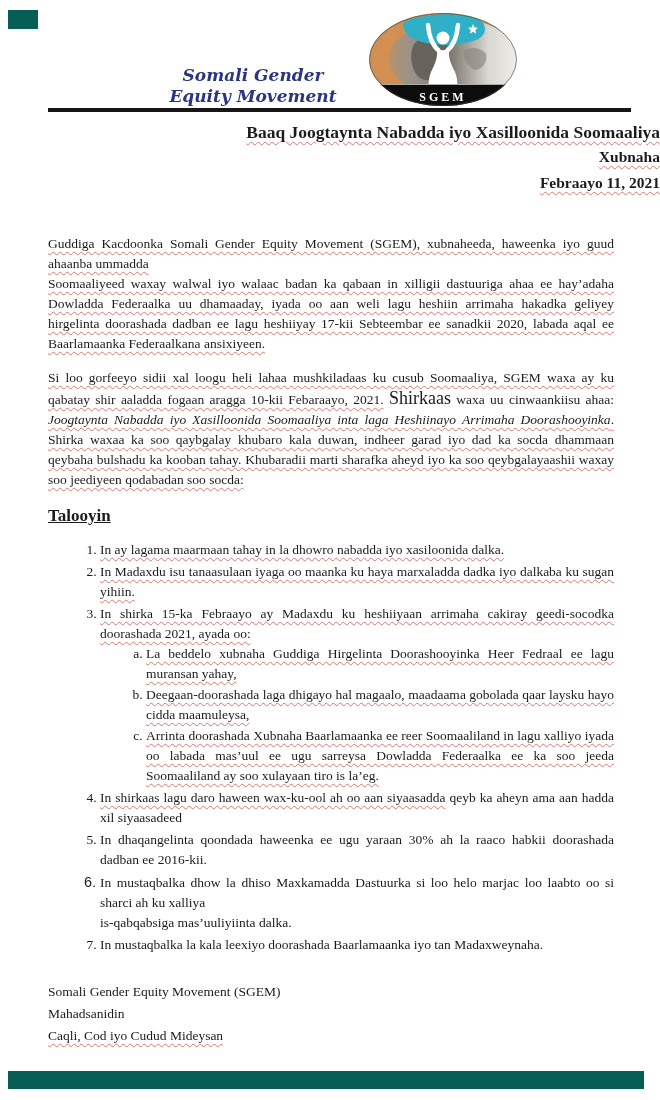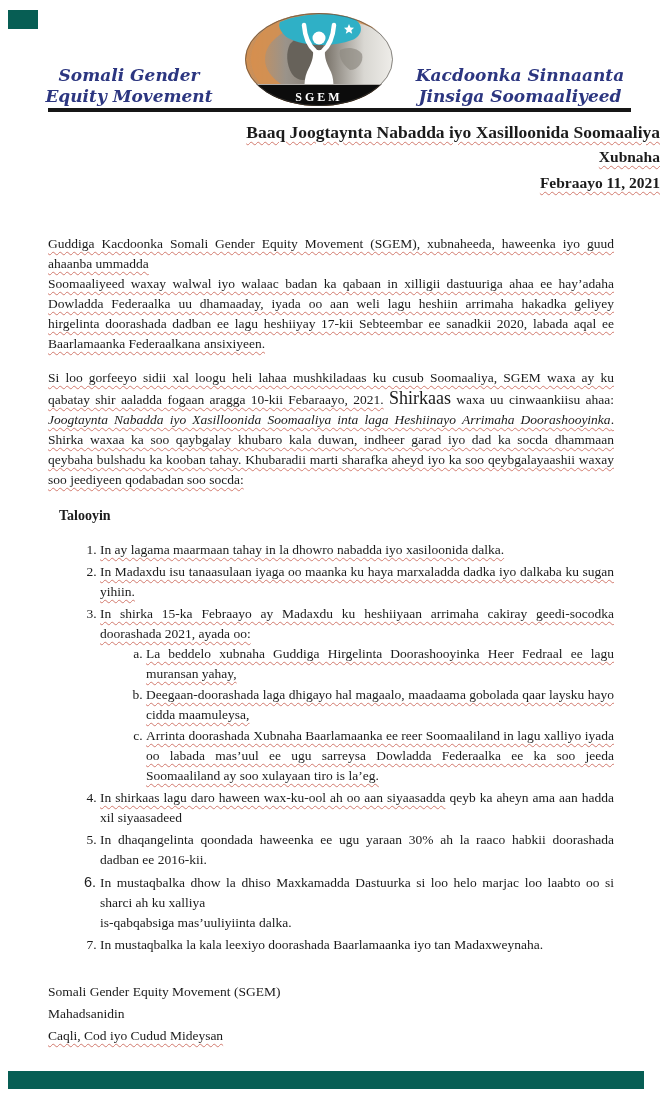--- a/index.html
+++ b/index.html
@@ -20,21 +20,21 @@
   .doc-title{font-size:17.5px;font-weight:bold;}
   .doc-sub{font-size:15.5px;font-weight:bold;margin-top:5px;}
   .doc-date{font-size:15.5px;font-weight:bold;margin-top:8px;}
 
   .content{margin:42px 46px 0 48px;font-size:13.5px;line-height:20px;text-align:justify;}
   p.para{margin:0 0 14px 0;}
   .sq{text-decoration-line:underline;text-decoration-style:wavy;text-decoration-color:#d27a6e;
       text-decoration-thickness:1px;text-underline-offset:3px;}
   .big{font-size:18px;}
   .it{font-style:italic;}
-  .heading{font-weight:bold;margin:16px 0 0 11px;text-align:left;font-size:14px;}
+  .heading{font-weight:bold;text-decoration:underline;margin:16px 0 0 0;text-align:left;font-size:17px;}
 
   ol.main{margin:14px 0 12px 0;padding-left:52px;}
   ol.main>li{margin-bottom:2px;}
   ol.sub{list-style-type:lower-alpha;margin:0;padding-left:46px;}
   ol.sub>li{margin-bottom:1px;}
   li.alt-marker::marker{font-family:"Liberation Sans",sans-serif;font-size:14.5px;}
 
   .closing{margin-top:26px;line-height:22px;text-align:left;}
 </style>
 </head>
@@ -74,24 +74,20 @@
         <path d="M71,39 C64,33 61,25 60,13" stroke="#ffffff" stroke-width="4.5" fill="none" stroke-linecap="round"></path>
         <path d="M79,39 C86,33 89,25 90,13" stroke="#ffffff" stroke-width="4.5" fill="none" stroke-linecap="round"></path>
         <path d="M69,36 C72,39 78,39 81,36 C80,46 83,52 87,60 C91,70 90,82 85,93 L65,93 C60,82 59,70 63,60 C67,52 70,46 69,36 Z" fill="#ffffff"></path>
         <rect x="0" y="72" width="150" height="23" fill="#0c0c0c"></rect>
         <rect x="0" y="72" width="150" height="1" fill="#d8d5cf" opacity="0.8"></rect>
         <text x="75" y="88.5" text-anchor="middle" fill="#ffffff" font-size="12" font-weight="bold" letter-spacing="3" font-family="Liberation Serif, serif">SGEM</text>
       </g>
       <ellipse cx="75" cy="47.5" rx="73.5" ry="46" fill="none" stroke="#44413c" stroke-width="1" opacity="0.6"></ellipse>
     </svg>
 
-    <div class="org right">
-      <div>Kacdoonka Sinnaanta</div>
-      <div>Jinsiga Soomaaliyeed</div>
-    </div>
   </div>
 
   <div class="rule"></div>
 
   <div class="title-block">
     <div class="doc-title"><span class="sq">Baaq Joogtaynta Nabadda iyo Xasilloonida Soomaaliya</span></div>
     <div class="doc-sub"><span class="sq">Xubnaha</span></div>
     <div class="doc-date"><span class="sq">Febraayo 11, 2021</span></div>
   </div>
 

